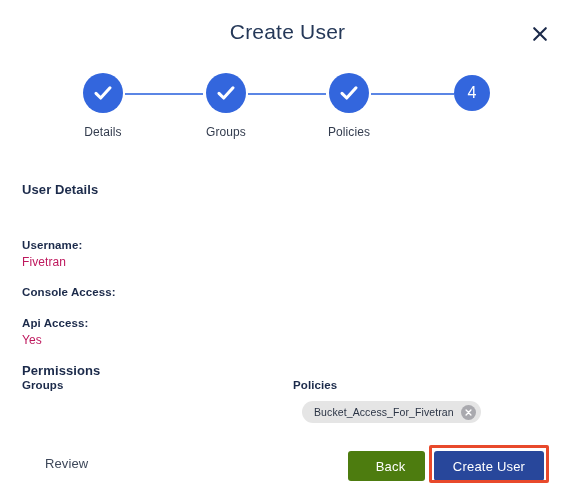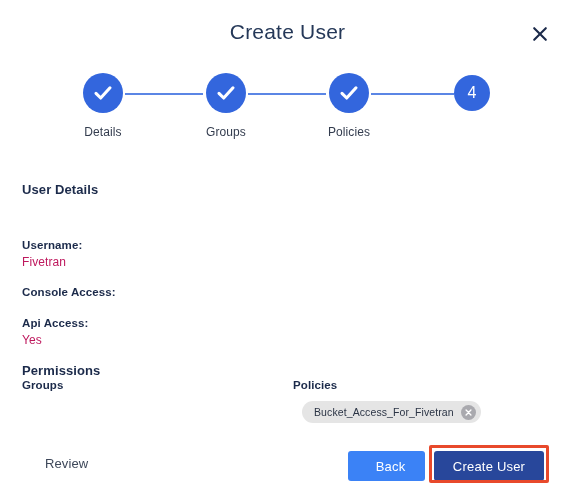--- a/index.html
+++ b/index.html
@@ -195,21 +195,21 @@
     font-family: "Liberation Sans", sans-serif;
     font-size: 13px;
     letter-spacing: .2px;
     cursor: pointer;
     padding: 0;
   }
   #back-button {
     left: 348px;
     top: 451px;
     width: 77px;
-    background: #3b82f6;
+    background: #4d7c0f;
     padding-left: 8px;
   }
   #create-user-button {
     left: 434px;
     top: 451px;
     width: 110px;
     background: #28479b;
   }
   .annotation-box {
     position: absolute;

